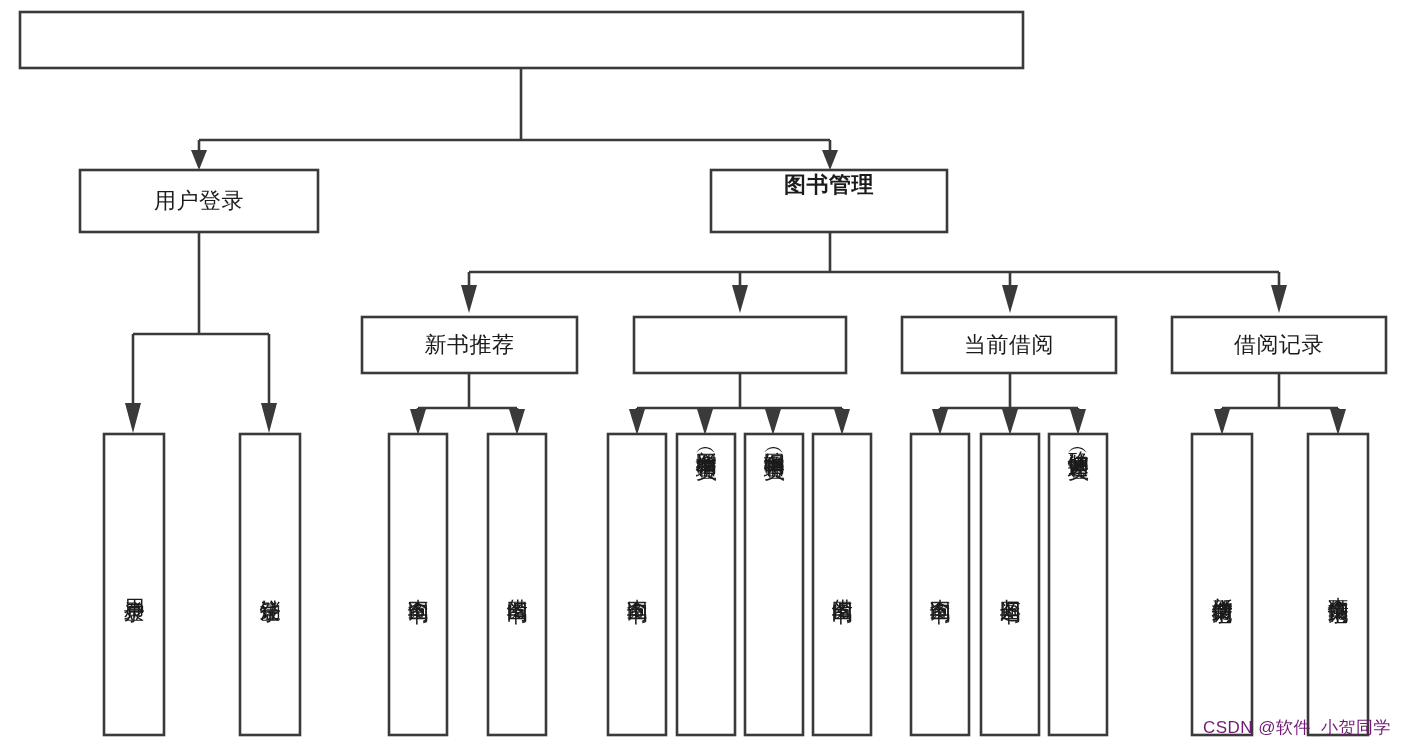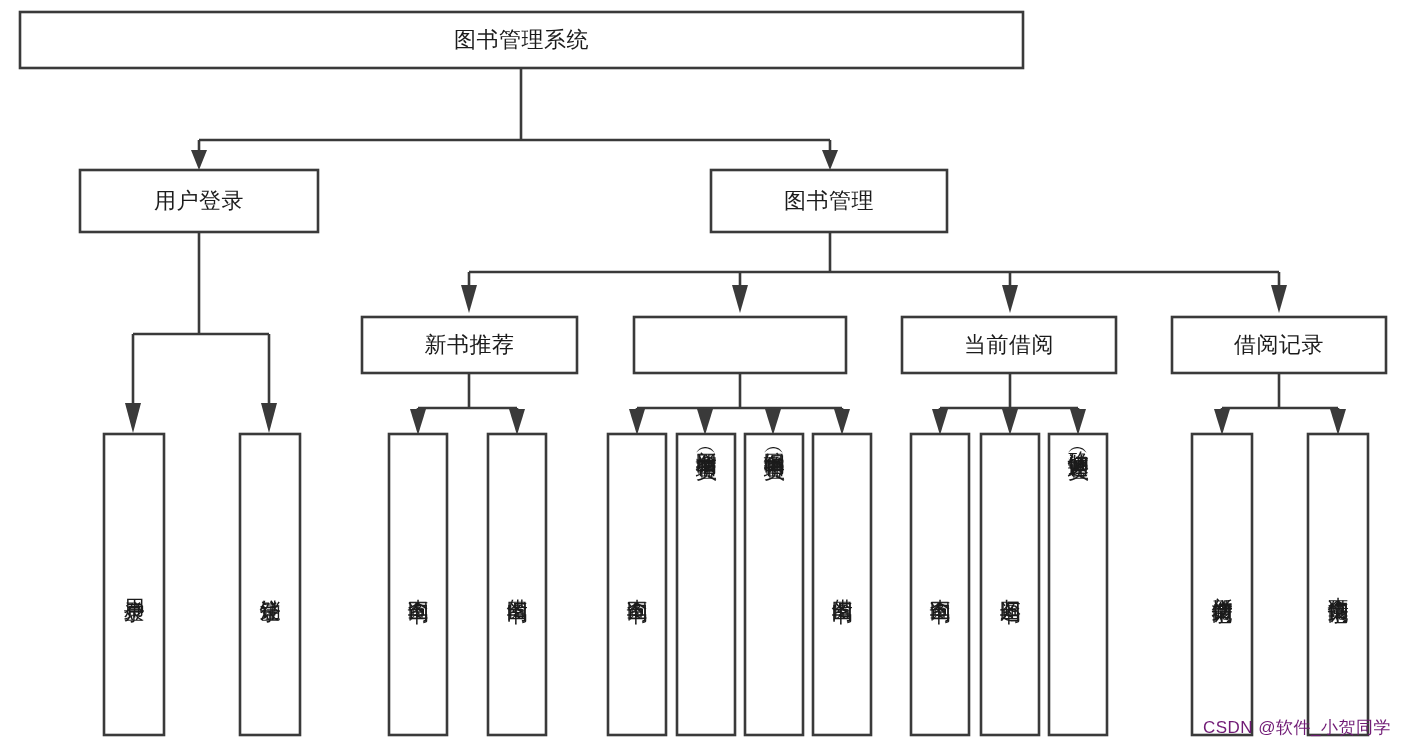--- a/index.html
+++ b/index.html
@@ -188,29 +188,26 @@
     <rect class="node-box" x="813" y="434" width="58" height="301"></rect>
 
     <rect class="node-box" x="911" y="434" width="58" height="301"></rect>
     <rect class="node-box" x="981" y="434" width="58" height="301"></rect>
     <rect class="node-box" x="1049" y="434" width="58" height="301"></rect>
 
     <rect class="node-box" x="1192" y="434" width="60" height="301"></rect>
     <rect class="node-box" x="1308" y="434" width="60" height="301"></rect>
   </svg>
 
-  <div class="hlabel-wrap" style="left:20px; top:12px; width:1003px; height:56px;">
-    <span class="hlabel-text">图书管理系统</span>
-  </div>
 
   <div class="hlabel-wrap" style="left:80px; top:170px; width:238px; height:62px;">
     <span class="hlabel-text">用户登录</span>
   </div>
 
-  <div class="hlabel-wrap" style="left:711px; top:170px; width:236px; height:62px;">
+  <div class="hlabel-wrap" style="left:711px; top:154px; width:236px; height:62px;font-weight:bold;">
     <span class="hlabel-text">图书管理</span>
   </div>
 
   <div class="hlabel-wrap" style="left:362px; top:317px; width:215px; height:56px;">
     <span class="hlabel-text">新书推荐</span>
   </div>
 
 
   <div class="hlabel-wrap" style="left:902px; top:317px; width:214px; height:56px;">
     <span class="hlabel-text">当前借阅</span>

